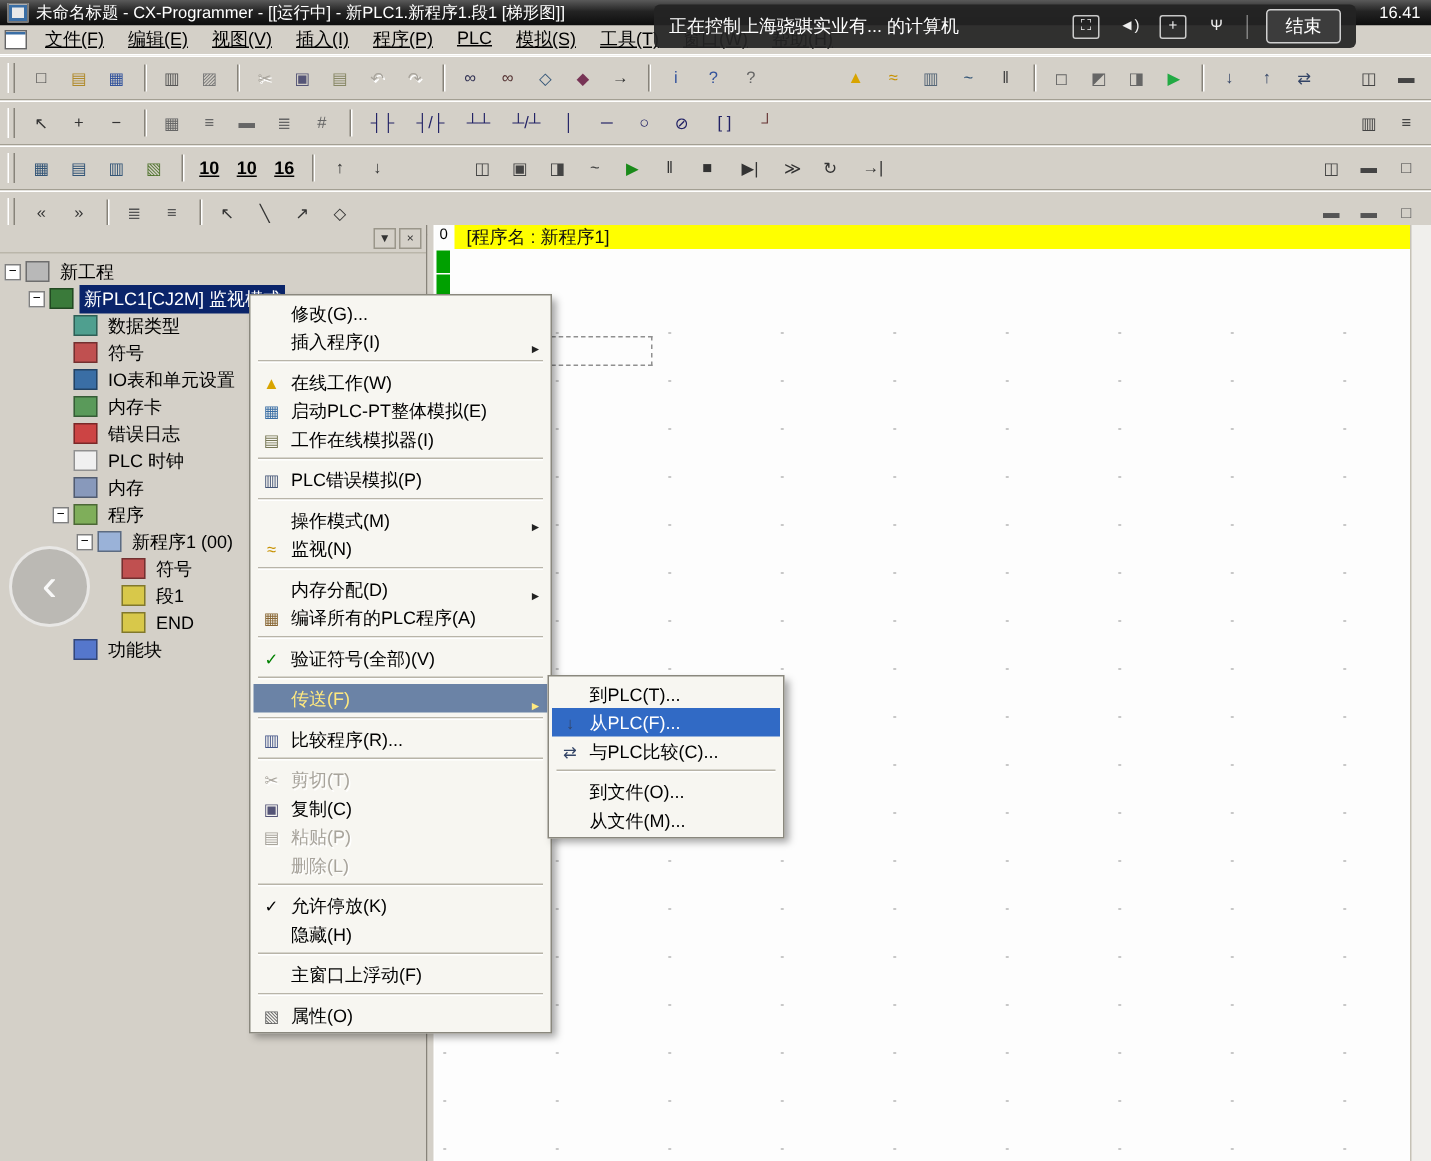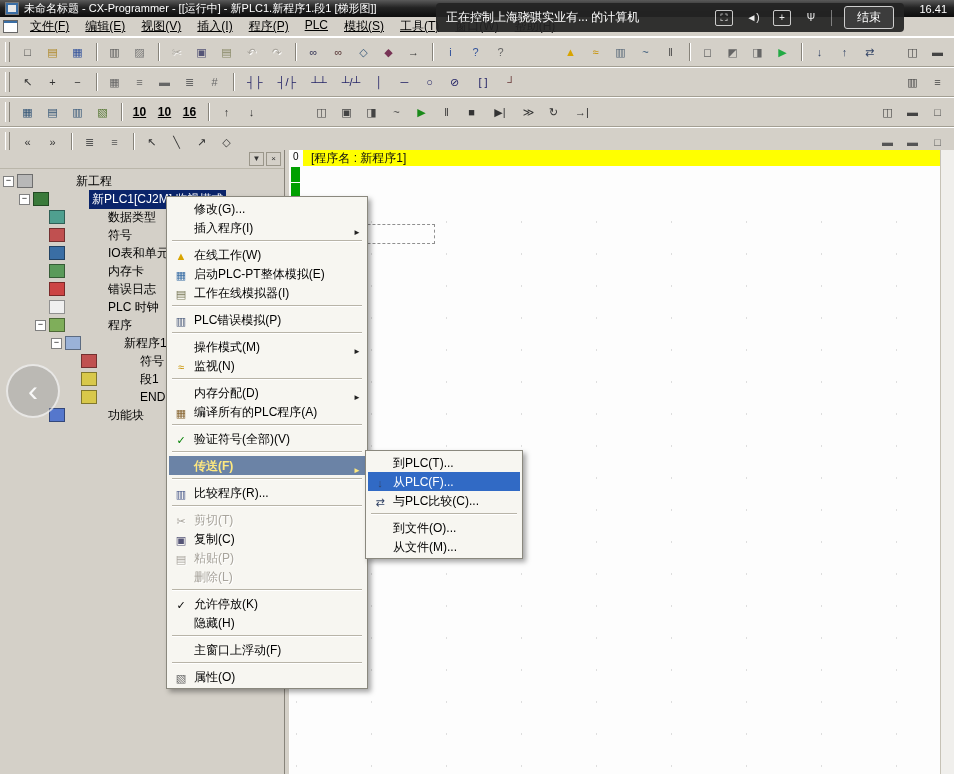--- a/index.html
+++ b/index.html
@@ -40,21 +40,21 @@
   .ws-btn{width:13px;height:12px;border:1px solid #9a968a;background:#d4d0c8;font-size:8px;
           line-height:11px;text-align:center;color:#333;}
   .tree{flex:1;overflow:hidden;padding-top:3px;}
   .ti{display:flex;align-items:center;height:18px;white-space:nowrap;}
   .ti.lvl0{padding-left:3px}.ti.lvl1{padding-left:19px}.ti.lvl2{padding-left:35px}
   .ti.lvl3{padding-left:51px}.ti.lvl4{padding-left:67px}
   .exp{width:9px;height:9px;flex:none;border:1px solid #808080;background:#fff;font-size:9px;
        line-height:7px;text-align:center;margin-right:3px;color:#000;}
   .exp:empty{visibility:hidden;}
   .ticon{width:14px;height:12px;flex:none;border:1px solid rgba(0,0,0,.4);margin-right:4px;background:#ccc;}
-  .ti-label{padding:1px 3px;margin-left:36px;}
+  .ti-label{padding:1px 3px;}
   .ti.selected .ti-label{background:#0a246a;color:#fff;}
   .splitter{width:4px;flex:none;background:#d4d0c8;border-right:1px solid #fff;}
   
   .editor{flex:1;position:relative;background:#fdfdfd;overflow:hidden;}
   .dots{position:absolute;left:0;right:0;top:50px;bottom:0;
         background-image:radial-gradient(#9a9a9a 1px,transparent 1.4px);
         background-size:75px 32px;background-position:44px 6px;opacity:.55;}
   .rung-num{position:absolute;left:3px;top:1px;font-size:10px;color:#000;}
   .busbar{position:absolute;left:1px;width:9px;height:15px;background:#00a000;}
   .busbar.b1{top:17px}.busbar.b2{top:33px}
@@ -71,21 +71,21 @@
   .menu.sub{left:365px;top:450px;width:152px;z-index:60;}
   .mi{display:flex;align-items:flex-end;height:19px;padding:0 2px;white-space:nowrap;}
   .mi-icon{width:20px;flex:none;text-align:center;font-size:11px;line-height:15px;color:#444;}
   .mi-label{flex:1;padding-left:3px;}
   .mi-arrow{width:11px;flex:none;font-size:8px;color:#222;text-align:right;padding-right:2px;}
   .mi.separator{height:0;margin:3px 3px;border-top:1px solid #b8b4a8;border-bottom:1px solid #fff;padding:0;}
   .mi.disabled .mi-label,.mi.disabled .mi-icon{color:#a8a49c;text-shadow:1px 1px 0 #fff;}
   .mi.selected{background:#316ac5;}
   .mi.selected .mi-label,.mi.selected .mi-icon,.mi.selected .mi-arrow{color:#fff;}
   .mi.parent-hot{background:#6b83a6;}
-  .mi.parent-hot .mi-label{color:#ffe97f;font-weight:bold;}
+  .mi.parent-hot .mi-label{color:#ffe97f;}
   .mi.parent-hot .mi-arrow{color:#ffe97f;}
   
   .overlay{position:absolute;left:436px;top:3px;width:468px;height:29px;z-index:80;
            background:rgba(35,35,35,.93);border-radius:4px;display:flex;align-items:center;
            color:#fff;padding:0 10px;gap:12px;box-sizing:border-box;}
   .ov-text{flex:1;white-space:nowrap;overflow:hidden;font-size:12px;}
   .ov-icon{min-width:16px;height:14px;display:flex;align-items:center;justify-content:center;
            font-size:10px;color:#eee;flex:none;}
   .ov-icon.boxed{border:1px solid rgba(255,255,255,.75);border-radius:2px;}
   .ov-sep{width:1px;height:16px;background:rgba(255,255,255,.4);flex:none;}
@@ -457,20 +457,25 @@
             <span class="ticon" style="background: rgb(204, 68, 68);"></span>
             <span class="ti-label">错误日志</span>
           </div>
 
           <div class="ti lvl2">
             <span class="exp"></span>
             <span class="ticon" style="background: rgb(240, 240, 240);"></span>
             <span class="ti-label">PLC 时钟</span>
           </div>
 
+          <div class="ti lvl2">
+            <span class="exp"></span>
+            <span class="ticon" style="background: rgb(136, 153, 187);"></span>
+            <span class="ti-label">内存</span>
+          </div>
 
           <div class="ti lvl2">
             <span class="exp">−</span>
             <span class="ticon" style="background: rgb(127, 174, 90);"></span>
             <span class="ti-label">程序</span>
           </div>
 
           <div class="ti lvl3">
             <span class="exp">−</span>
             <span class="ticon" style="background: rgb(154, 178, 216);"></span>

